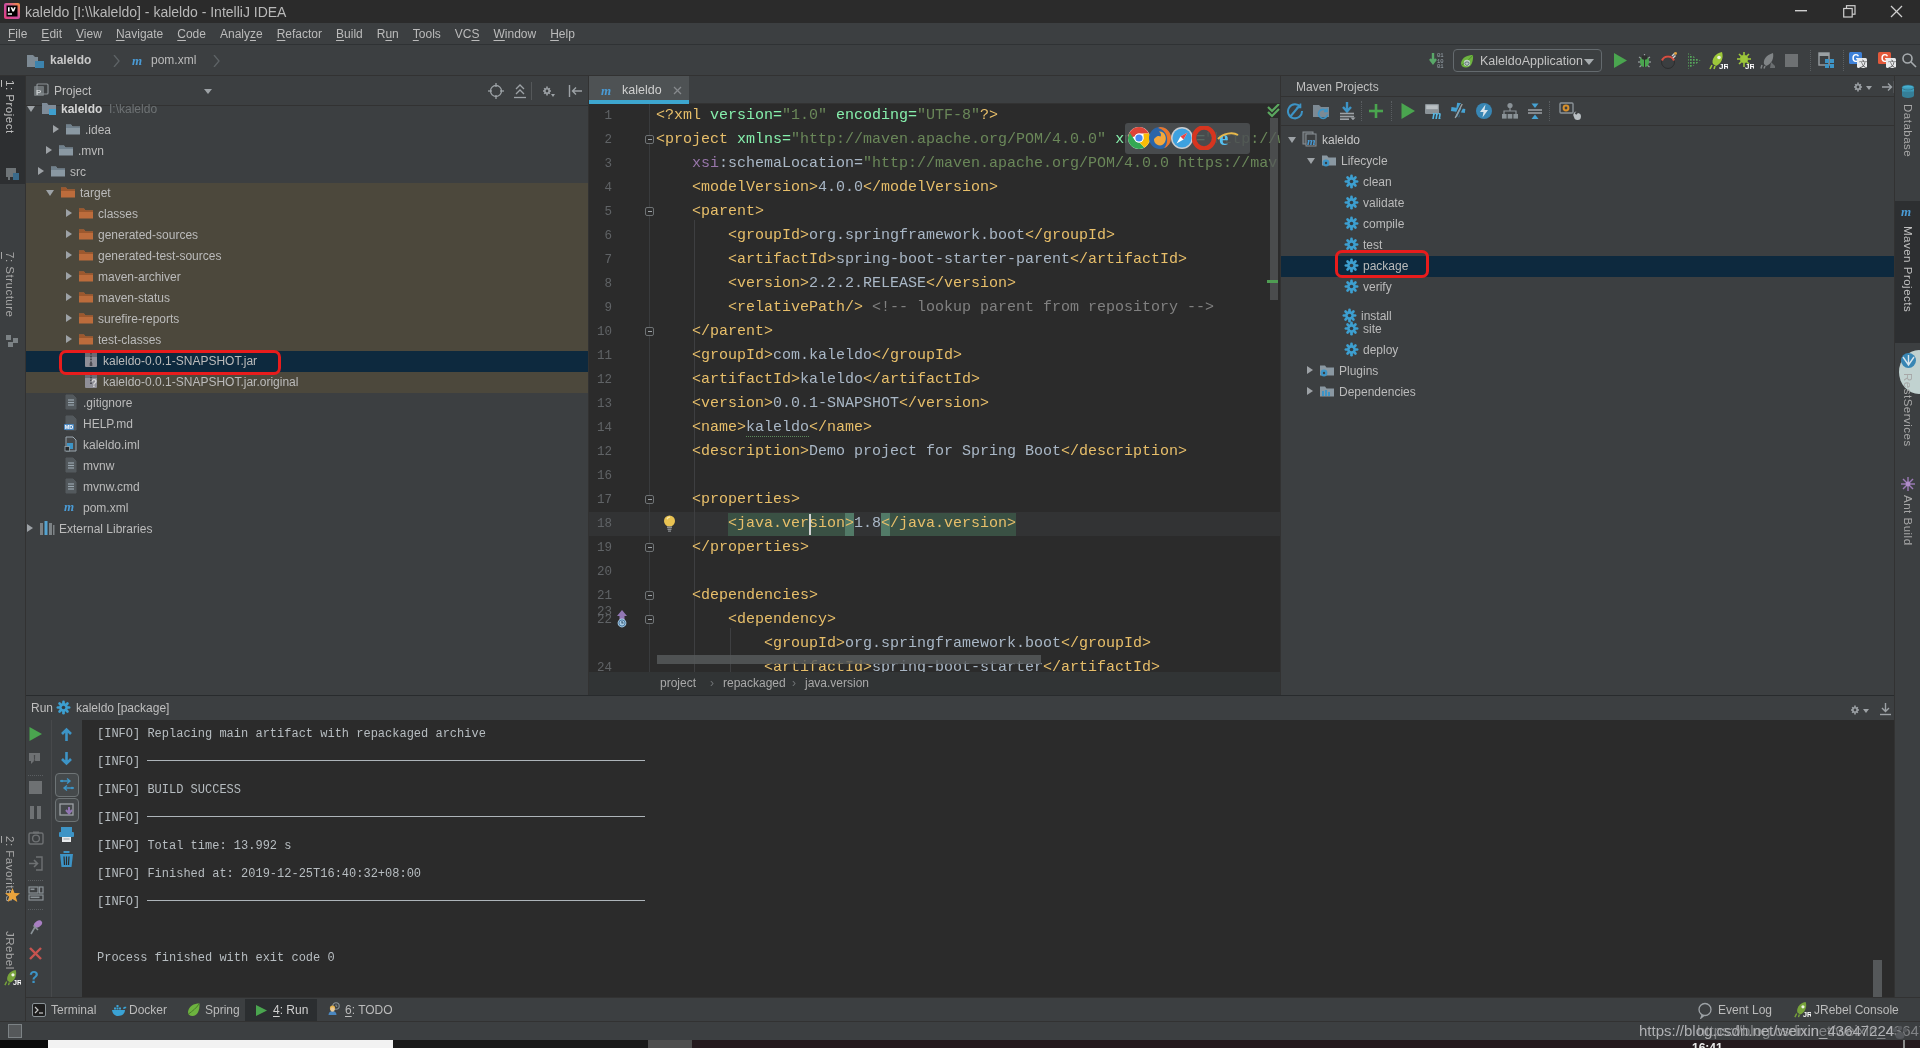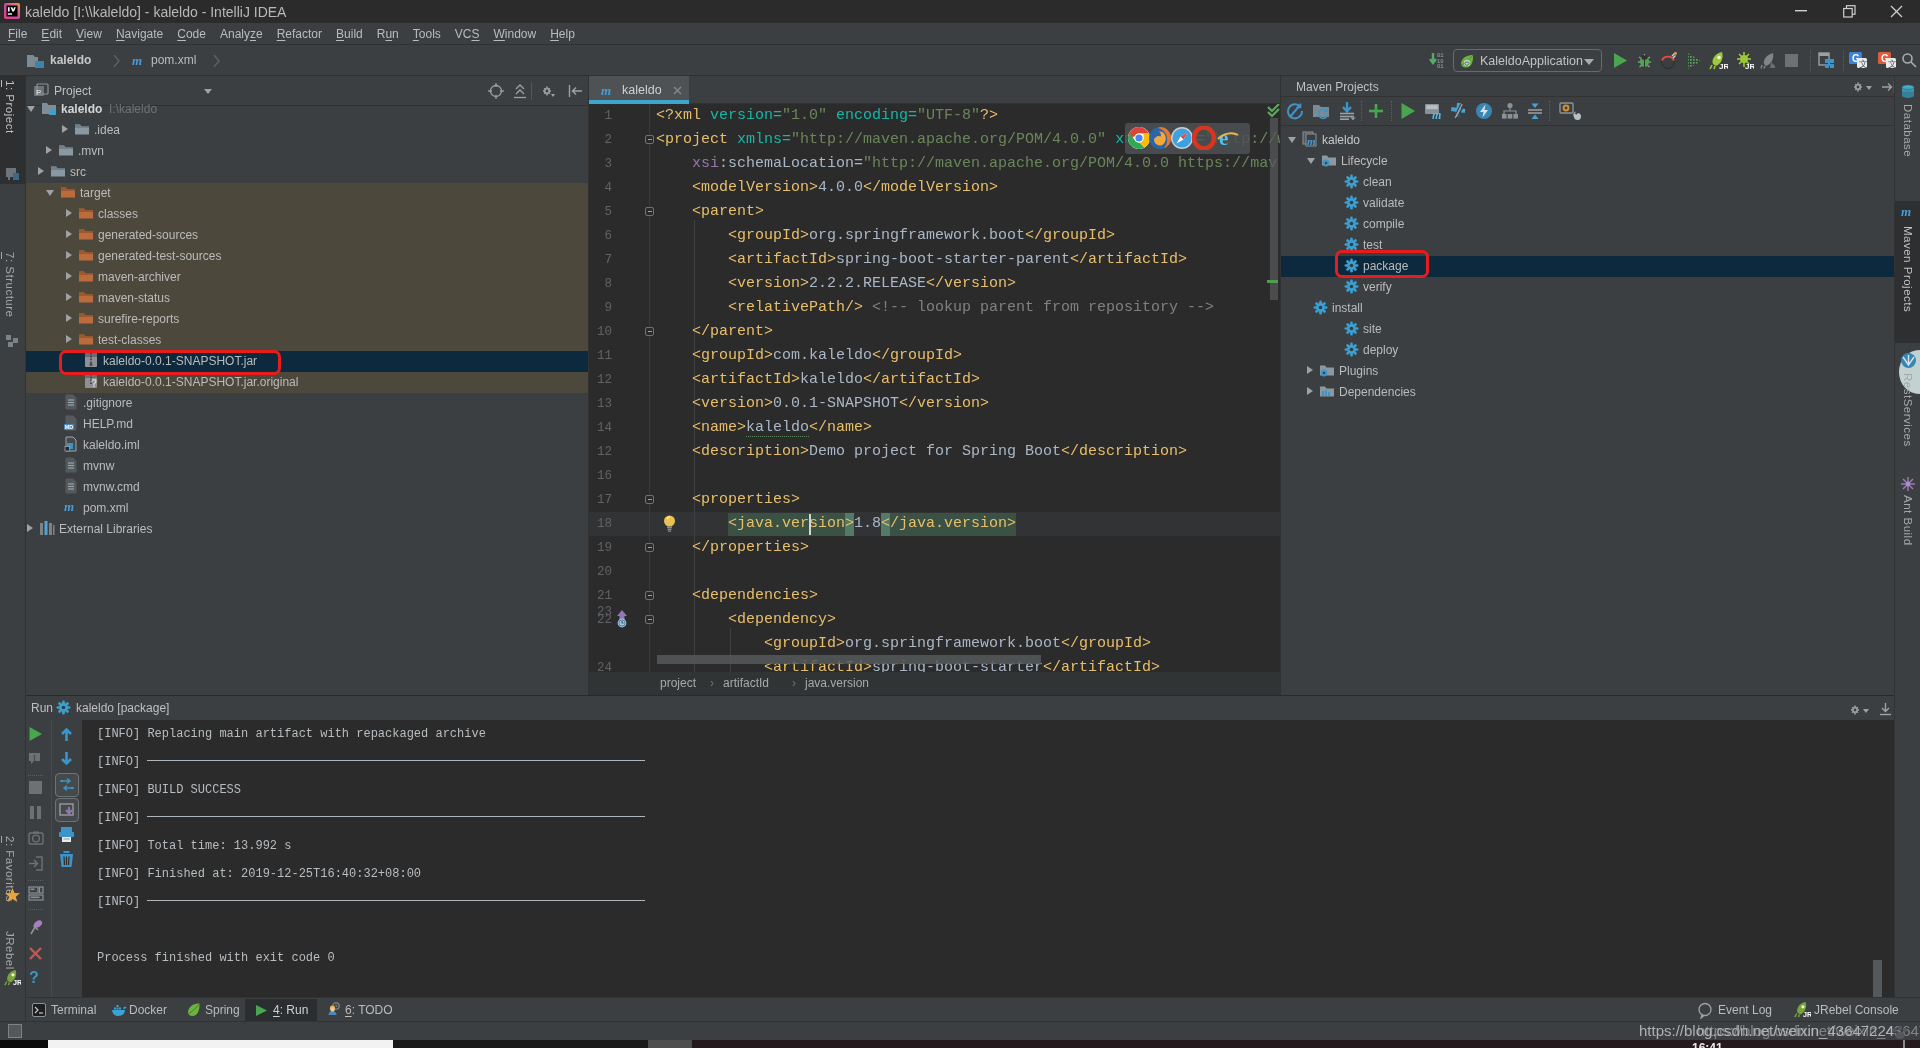--- a/index.html
+++ b/index.html
@@ -32,21 +32,21 @@
 .trow{position:absolute;left:0;height:21px;line-height:21px;white-space:nowrap;color:#bbbbbb}
 .trow .ic{display:inline-block;vertical-align:-3px;margin-right:4px}
 .arr{display:inline-block;width:0;height:0;vertical-align:1px;margin-right:6px}
 .arr.dn{border-left:4.5px solid transparent;border-right:4.5px solid transparent;border-top:6px solid #9da2a6}
 .arr.rt{border-top:4.5px solid transparent;border-bottom:4.5px solid transparent;border-left:6px solid #9da2a6}
 .sel{background:#0d293e}
 .fc{background:#4c483c}
 .redbox{position:absolute;border:3px solid #e81c1c;border-radius:7px;z-index:50}
 
 .cl{position:absolute;left:67px;white-space:pre;font:15px/24px "Liberation Mono",monospace;color:#a9b7c6}
-.t{color:#e8bf6a}.at{color:#14b8a6}.s{color:#6a8759}.cm{color:#808080}.pp{color:#9876aa}
+.t{color:#e8bf6a}.at{color:#86efac}.s{color:#6a8759}.cm{color:#808080}.pp{color:#9876aa}
 .ln{position:absolute;left:0;width:23px;text-align:right;font:12.5px/24px "Liberation Mono",monospace;color:#606366}
 .fold{position:absolute;left:56px;width:9px;height:9px;border:1px solid #6e7274;border-radius:2px;background:#2b2b2b}
 .fold:after{content:"";position:absolute;left:1.5px;top:3px;width:4px;height:1px;background:#9da2a6}
 
 .cons{position:absolute;left:71px;white-space:pre;font:12px/28px "Liberation Mono",monospace;color:#b7bdc1}
 </style></head>
 <body>
 
 <svg width="0" height="0" style="position:absolute">
 <defs>
@@ -332,21 +332,21 @@
     <svg class="abs" style="left:542px;top:8px" width="15" height="14" viewBox="0 0 15 14" stroke="#9da2a6" stroke-width="1.4" fill="none">
         <line x1="1.5" y1="1" x2="1.5" y2="13"></line>
         <path d="M14 7 L5 7 M8 3.5 L4.5 7 L8 10.5"></path>
       </svg>
   </div>
   <div class="abs" style="left:0;top:21px;width:562px;height:598px;overflow:hidden" id="ptree">
     <div class="trow" style="top:2px;padding-left:1px;width:562px"><i class="arr dn"></i><svg class="ic" width="16" height="16" viewBox="0 0 16 16">
           <path d="M1 3h5l1.5 2H15v9H1z" fill="#7f8c99"></path>
           <rect x="8" y="9" width="7" height="6" fill="#3f9fce"></rect>
         </svg><b style="color:#d4d4d4">kaleldo</b><span style="color:#6e7274">&nbsp; I:\kaleldo</span></div>
-    <div class="trow" style="top:23px;padding-left:36px;width:490px"><i class="arr rt"></i><svg class="ic" width="16" height="16">
+    <div class="trow" style="top:23px;padding-left:27px;width:490px"><i class="arr rt"></i><svg class="ic" width="16" height="16">
           <use href="#folder"></use>
         </svg>.idea</div>
     <div class="trow" style="top:44px;padding-left:20px;width:562px"><i class="arr rt"></i><svg class="ic" width="16" height="16">
           <use href="#folder"></use>
         </svg>.mvn</div>
     <div class="trow" style="top:65px;padding-left:12px;width:562px"><i class="arr rt"></i><svg class="ic" width="16" height="16">
           <use href="#folder"></use>
         </svg>src</div>
     <div class="trow fc" style="top:107px;padding-left:40px;width:562px"><i class="arr rt"></i><svg class="ic" width="16" height="16">
           <use href="#folderO"></use>
@@ -550,21 +550,21 @@
 
     <div class="abs" style="left:681px;top:14px;width:8px;height:182px;background:#55585a;opacity:.75"></div>
     <div class="abs" style="left:678px;top:176px;width:11px;height:3px;background:#4f9d53"></div>
 
     <div class="abs" style="left:68px;top:551px;width:384px;height:9px;background:#56595b;opacity:.85"></div>
   </div>
 
   <div class="abs" style="left:0;top:596px;width:692px;height:23px;background:#313435;color:#a9a9a9">
     <span class="abs" style="left:71px;top:4px">project</span>
     <span class="abs" style="left:121px;top:4px;color:#6e7274">›</span>
-    <span class="abs" style="left:134px;top:4px">artifactId</span>
+    <span class="abs" style="left:134px;top:4px">repackaged</span>
     <span class="abs" style="left:203px;top:4px;color:#6e7274">›</span>
     <span class="abs" style="left:216px;top:4px">java.version</span>
   </div>
 </div>
 <div id="maven">
   <div style="height:21px;border-bottom:1px solid #323232;position:relative">
     <span class="abs" style="left:15px;top:4px;color:#bfbfbf">Maven Projects</span>
     <svg class="abs" style="left:570px;top:3px" width="22" height="16" viewBox="0 0 22 16">
         <g stroke="#9da2a6" stroke-width="1.6" fill="none">
           <circle cx="7" cy="8" r="2.2"></circle>
@@ -692,21 +692,21 @@
         </svg>compile</div>
     <div class="trow" style="top:108px;padding-left:63px;width:614px"><svg class="ic" width="15" height="15">
           <use href="#gear"></use>
         </svg>test</div>
     <div class="trow sel" style="top:129px;padding-left:63px;width:614px"><svg class="ic" width="15" height="15">
           <use href="#gear"></use>
         </svg>package</div>
     <div class="trow" style="top:150px;padding-left:63px;width:614px"><svg class="ic" width="15" height="15">
           <use href="#gear"></use>
         </svg>verify</div>
-    <div class="trow" style="top:171px;padding-left:32px;width:614px"><svg class="ic" width="15" height="15">
+    <div class="trow" style="top:179px;padding-left:61px;width:614px"><svg class="ic" width="15" height="15">
           <use href="#gear"></use>
         </svg>install</div>
     <div class="trow" style="top:192px;padding-left:63px;width:614px"><svg class="ic" width="15" height="15">
           <use href="#gear"></use>
         </svg>site</div>
     <div class="trow" style="top:213px;padding-left:63px;width:614px"><svg class="ic" width="15" height="15">
           <use href="#gear"></use>
         </svg>deploy</div>
     <div class="trow" style="top:234px;padding-left:26px;width:614px"><i class="arr rt"></i><svg class="ic" width="16" height="16" viewBox="0 0 16 16">
           <path d="M1 3.5h5l1.5 2H15v8H1z" fill="#8a98a2"></path>

